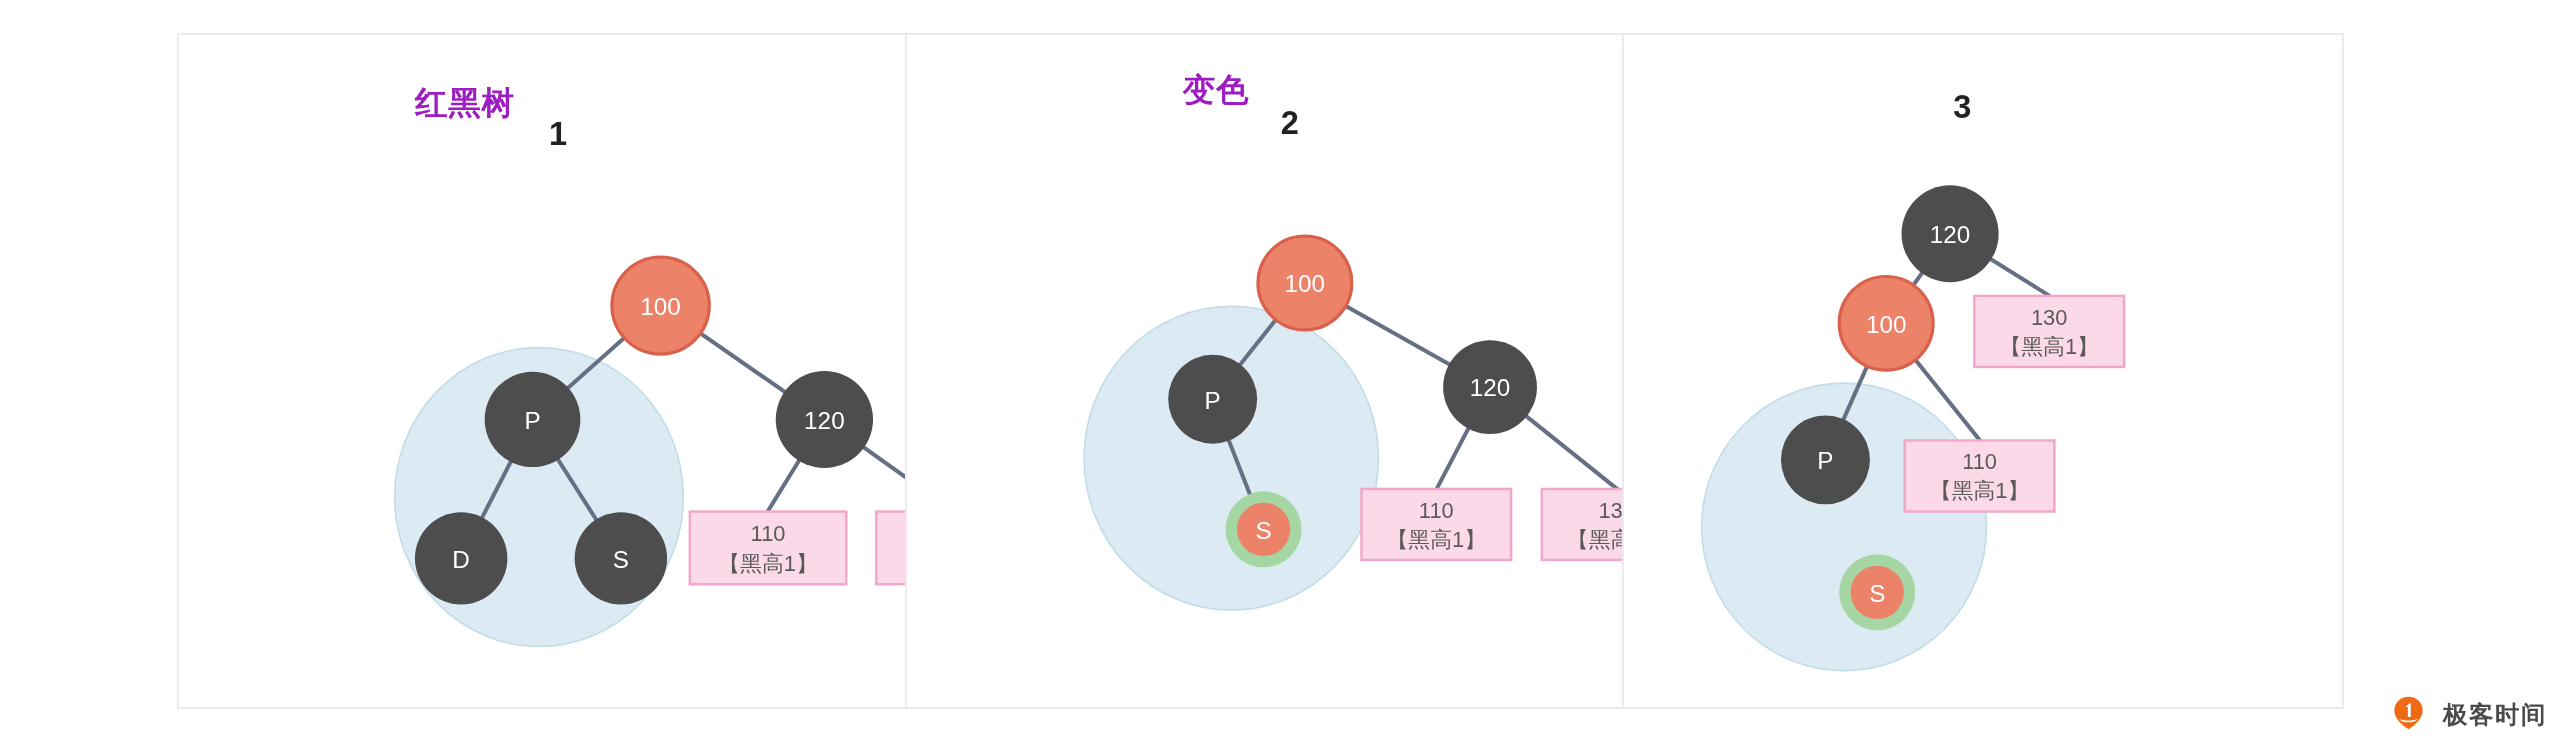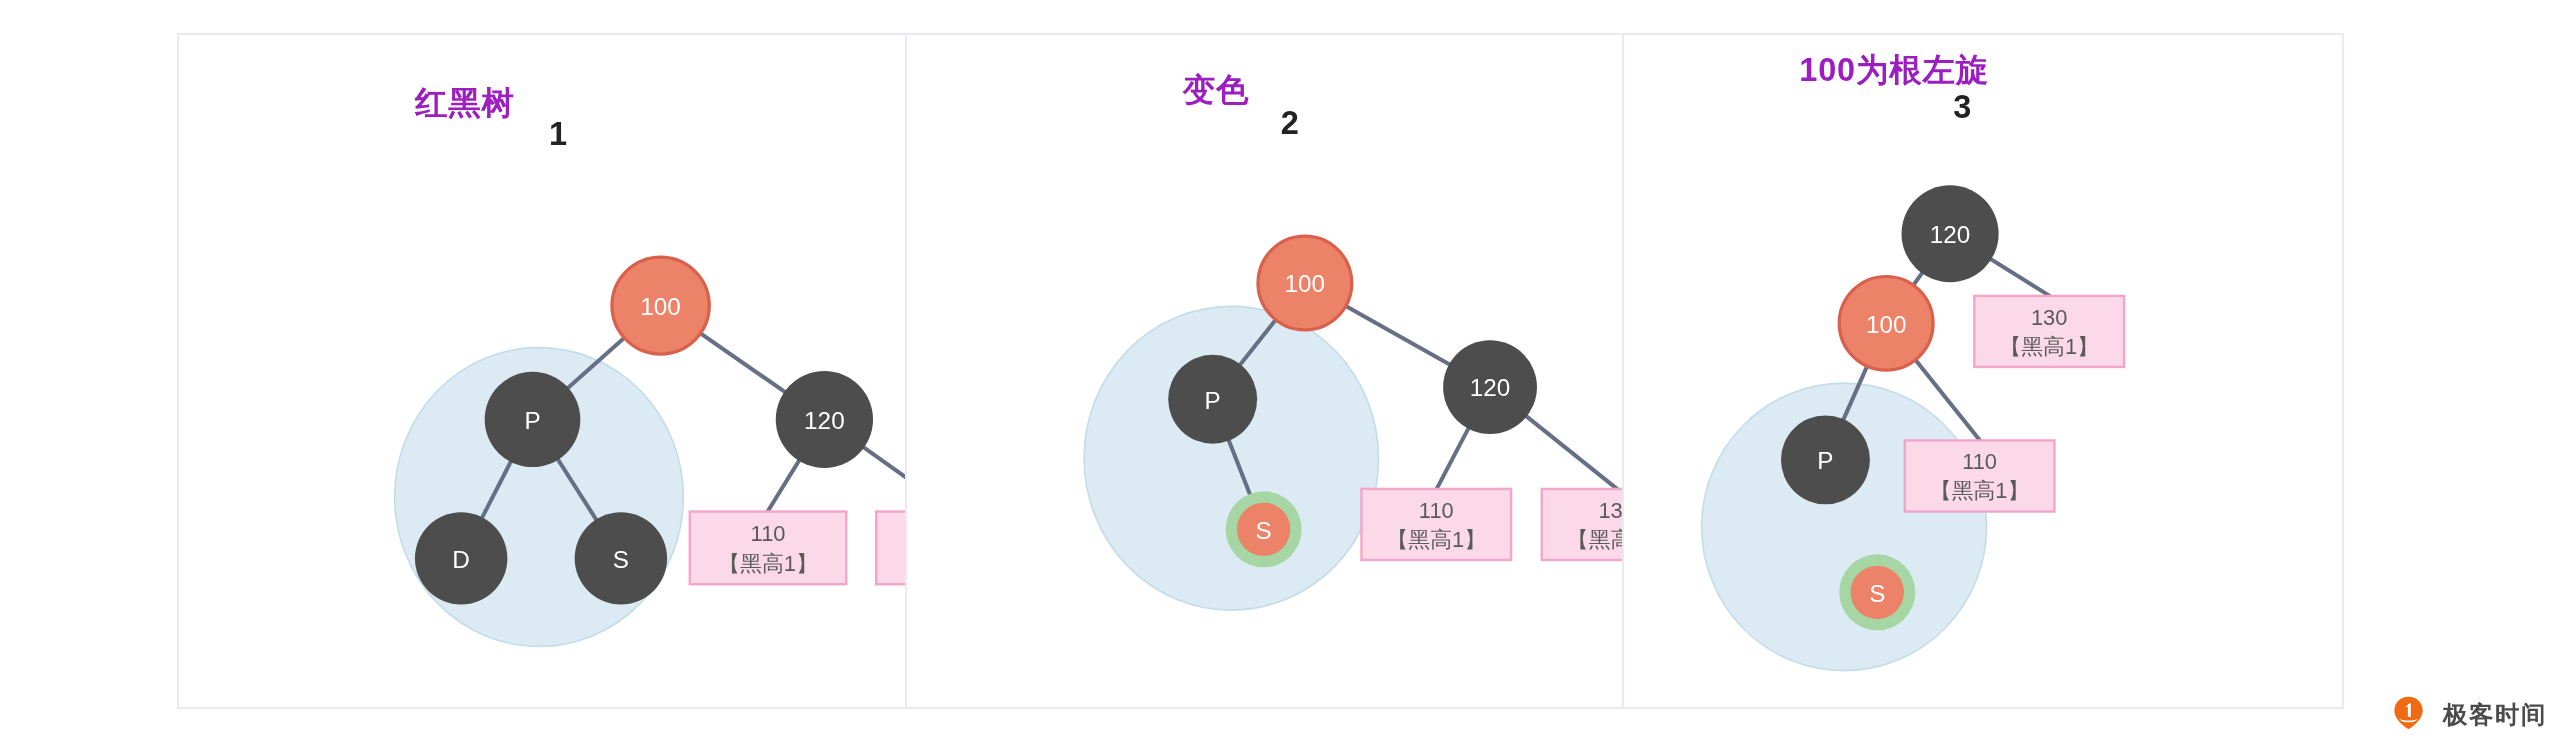--- a/index.html
+++ b/index.html
@@ -188,21 +188,20 @@
         <g>
           <circle cx="249" cy="526" r="55" fill="#4d4d4d"></circle>
           <text x="249" y="527" class="node-label">P</text>
         </g>
         <g>
           <circle cx="313" cy="690" r="47" fill="#a6d6a4"></circle>
           <circle cx="313" cy="690" r="33" fill="#ec8268"></circle>
           <text x="313" y="691" class="node-label" font-size="30">S</text>
         </g>
       </svg>
-    <div class="ptitle" style="left: 175px; top: 14.6px;">100为根左旋</div>
     <div class="pnum" style="left: 329px; top: 54px;">3</div>
   </div>
 </div>
 
 <div id="watermark">
   <span>
     <svg width="31" height="34" viewBox="0 0 38 42" aria-hidden="true">
       <path d="M19 1 C9 1 1.5 8.5 1.5 18 C1.5 27 10 36 19 41 C28 36 36.5 27 36.5 18 C36.5 8.5 29 1 19 1 Z" fill="#ef6a12"></path>
       <path d="M20.5 9 L15 13.5 L18.2 13.5 L18.2 26 L21.8 26 L21.8 9 Z" fill="#ffffff"></path>
       <path d="M7 28 C11 34 27 34 31 28 C27 31 11 31 7 28 Z" fill="#ffffff"></path>

